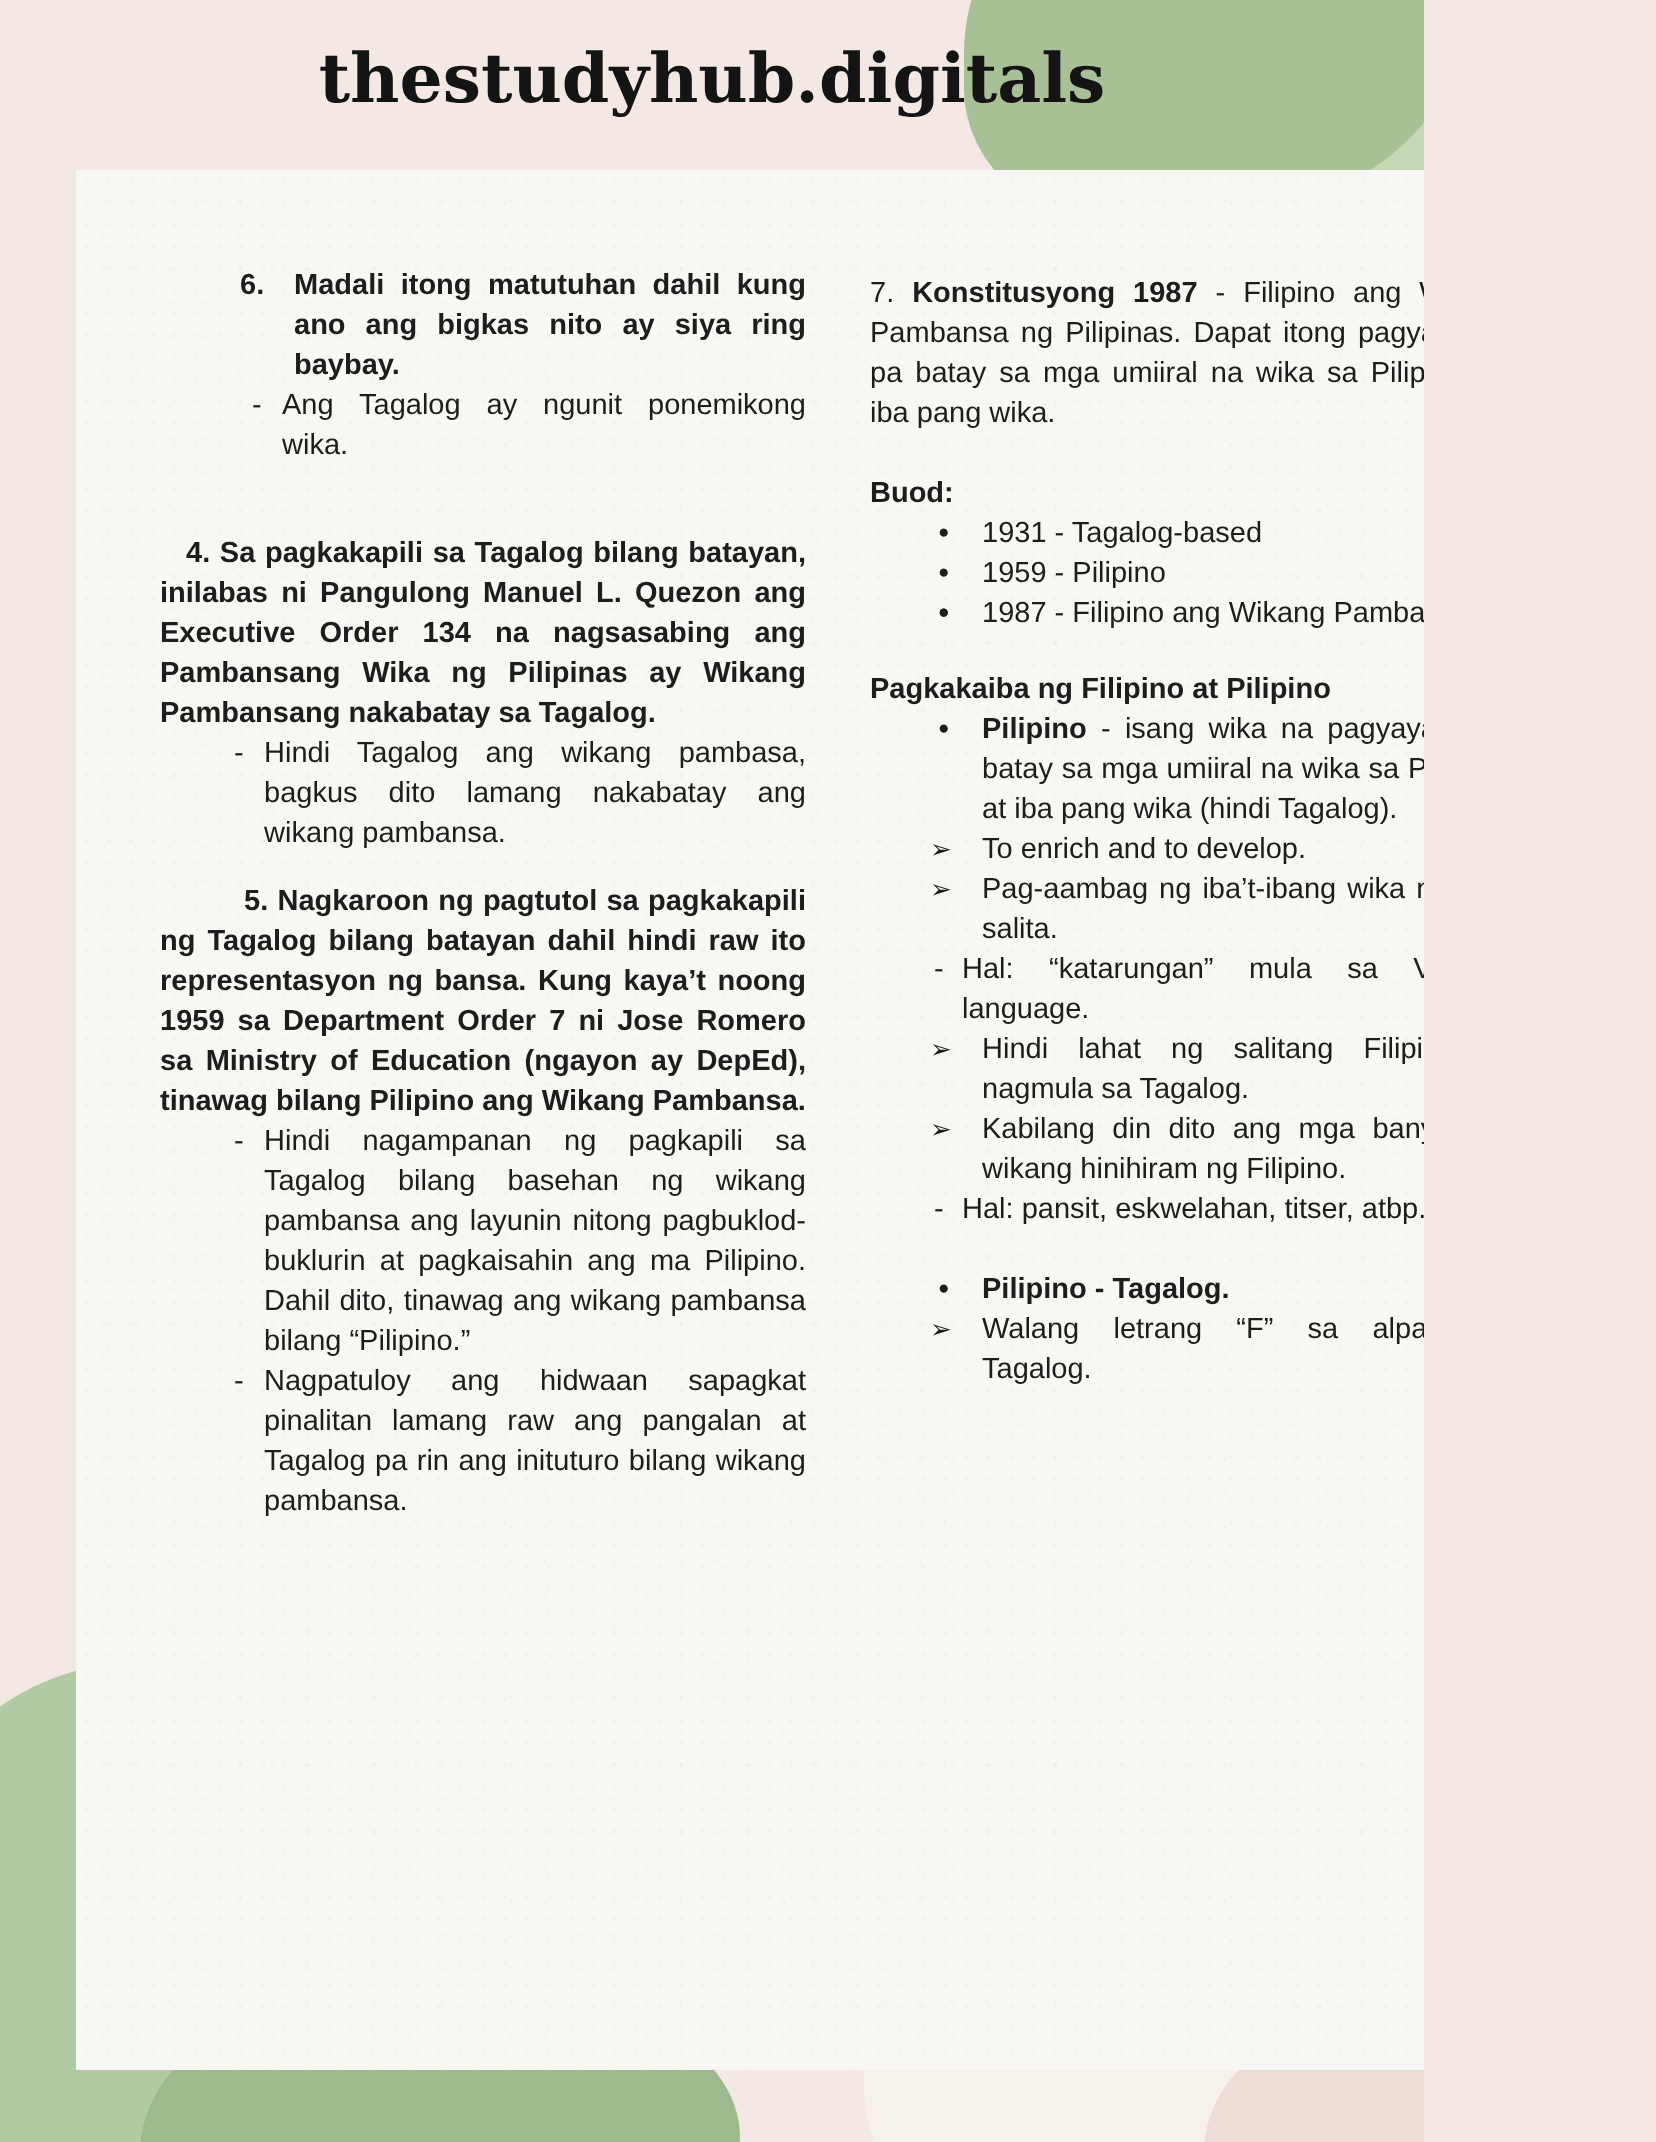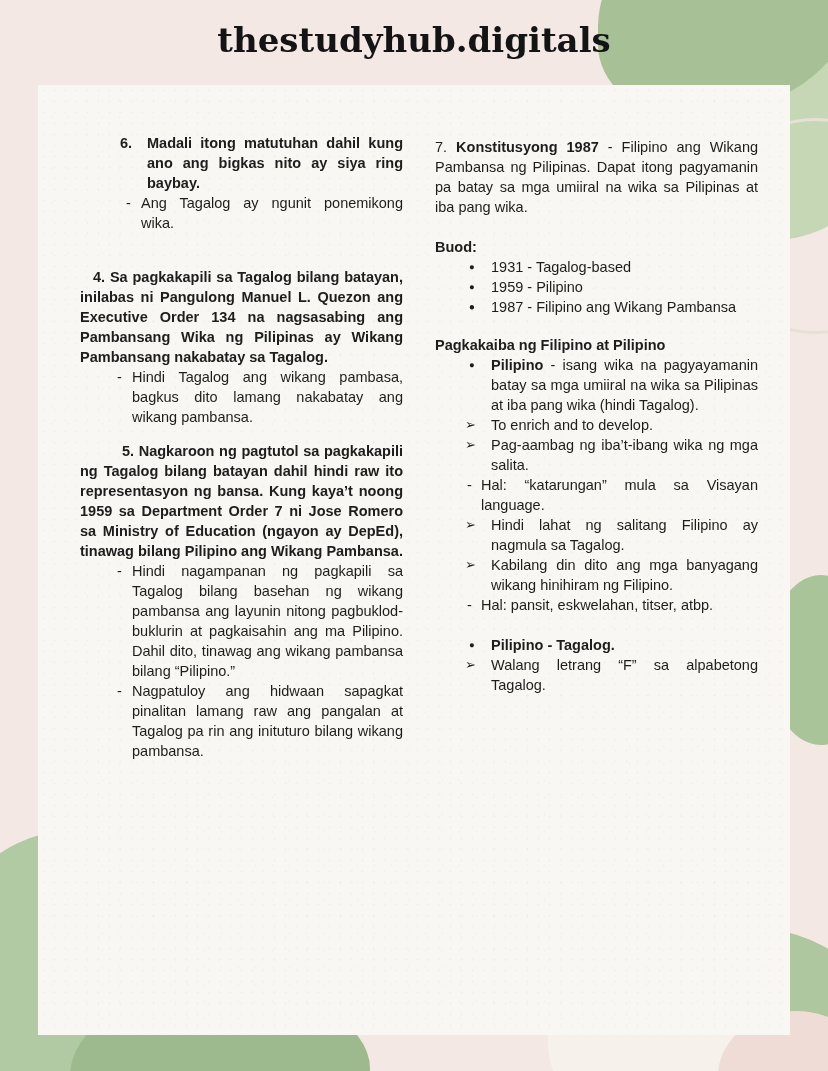--- a/index.html
+++ b/index.html
@@ -1,17 +1,17 @@
 <!DOCTYPE html>
 <html><head>
 <meta charset="utf-8">
 <style>
   html,body{margin:0;padding:0;}
   body{width:828px;height:1071px;background:#f4e8e5;font-family:"Liberation Sans","DejaVu Sans",sans-serif;}
-  .canvas{position:relative;width:828px;height:1071px;overflow:hidden;background:#f4e8e5;color:#1d1d1d;}
+  .canvas{position:relative;width:712px;height:1071px;overflow:hidden;background:#f4e8e5;color:#1d1d1d;}
   .blob{position:absolute;z-index:0;}
   .blob-tr-light{top:-30px;right:-70px;width:250px;height:270px;background:#c6d7b6;border-radius:50%;}
   .blob-tr{top:-70px;right:-20px;width:250px;height:185px;background:#a7c096;border-radius:40% 60% 65% 35%/55% 45% 60% 40%;}
   .ring-tr{top:118px;right:-95px;width:210px;height:210px;border:3px solid #e7e0d4;border-radius:50%;}
   .blob-r-mid{top:575px;right:-45px;width:105px;height:170px;background:#aac49a;border-radius:50%;}
   .blob-bl{bottom:-90px;left:-70px;width:300px;height:330px;background:#b2caa3;border-radius:48% 52% 55% 45%/52% 48% 55% 45%;}
   .blob-b1{bottom:-65px;left:70px;width:300px;height:150px;background:#9cba8d;border-radius:50% 50% 40% 60%/60% 55% 45% 40%;}
   .blob-br{bottom:-85px;right:-60px;width:330px;height:230px;background:#aec79e;border-radius:55% 45% 50% 50%/60% 50% 45% 40%;}
   .circle-br-white{bottom:-60px;right:75px;width:205px;height:175px;background:#f7f1ec;border-radius:50%;z-index:1;}
   .blob-br-pink{bottom:-70px;right:-45px;width:155px;height:130px;background:#f0dcd7;border-radius:50%;z-index:1;}

